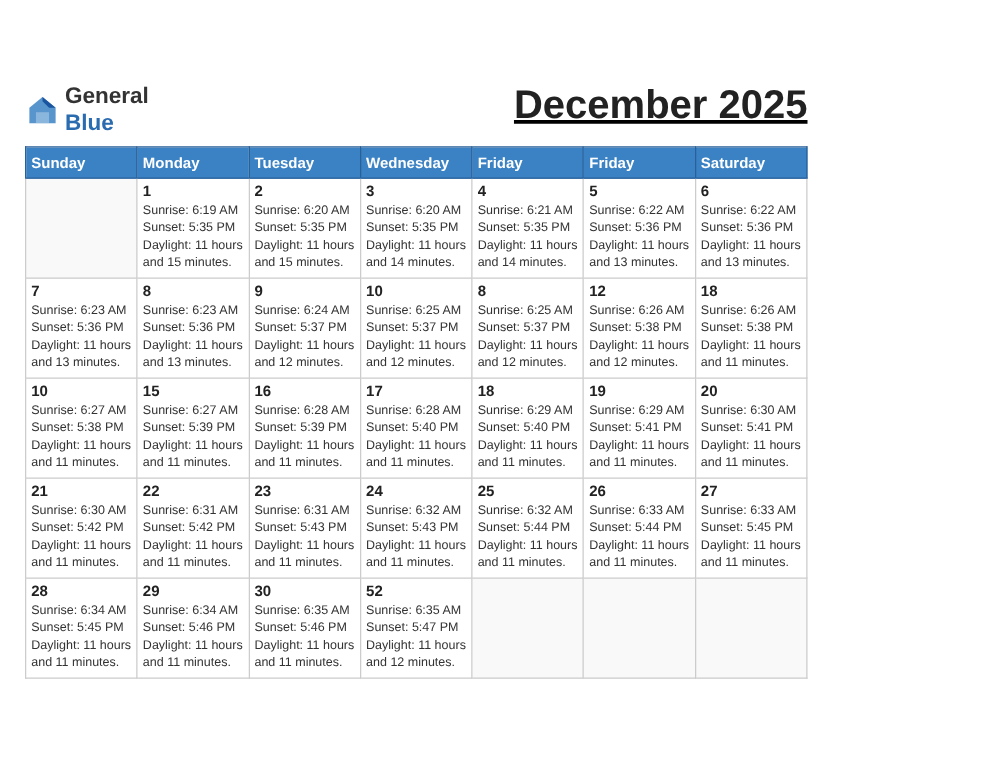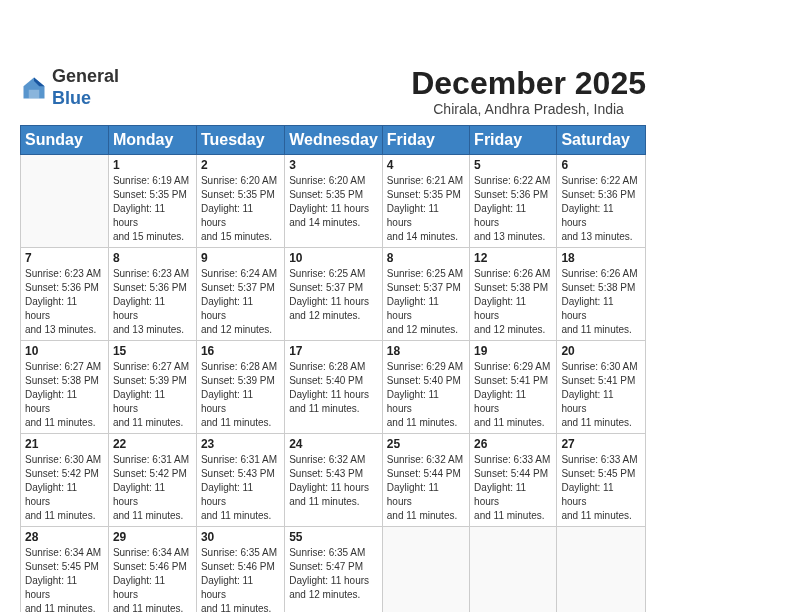--- a/index.html
+++ b/index.html
@@ -33,21 +33,22 @@
       line-height: 1.2;
     }
     .logo-general { color: #333; }
     .logo-blue { color: #2b6cb0; }
     .logo-icon {
       width: 28px;
       height: 28px;
       margin-right: 4px;
     }
     .title-block {
-      text-align: center;
+      text-align: right;
+      text-decoration: underline;
     }
     .month-title {
       font-size: 32px;
       font-weight: bold;
       color: #222;
       line-height: 1.1;
     }
     .location {
       font-size: 14px;
       color: #444;
@@ -55,21 +56,21 @@
     .calendar {
       width: 100%;
       border-collapse: collapse;
       font-size: 10.5px;
     }
     .calendar th {
       background: #3b82c4;
       color: #fff;
       padding: 5px 4px;
       text-align: left;
-      font-size: 16px;
+      font-size: 12px;
       font-weight: bold;
       border: 1px solid #2a6099;
     }
     .calendar td {
       border: 1px solid #ccc;
       padding: 3px 4px;
       vertical-align: top;
       width: calc(100% / 7);
       height: 80px;
     }
@@ -100,21 +101,20 @@
         <polygon points="16,4 28,14 22,14 16,8" fill="#1a56a0"></polygon>
         <rect x="10" y="18" width="12" height="10" fill="#fff" opacity="0.3"></rect>
       </svg>
       <div class="logo-text">
         <span class="logo-general">General</span><br>
         <span class="logo-blue">Blue</span>
       </div>
     </div>
     <div class="title-block">
       <div class="month-title">December 2025</div>
-      <div class="location">Chirala, Andhra Pradesh, India</div>
     </div>
   </div>
 
   <table class="calendar">
     <thead>
       <tr>
         <th>Sunday</th>
         <th>Monday</th>
         <th>Tuesday</th>
         <th>Wednesday</th>
@@ -338,21 +338,21 @@
 and 11 minutes.</div>
           </td>
           <td>
             <span class="day-number">30</span>
             <div class="day-info" style="white-space: pre-line;">Sunrise: 6:35 AM
 Sunset: 5:46 PM
 Daylight: 11 hours
 and 11 minutes.</div>
           </td>
           <td>
-            <span class="day-number">55</span>
+            <span class="day-number">52</span>
             <div class="day-info" style="white-space: pre-line;">Sunrise: 6:35 AM
 Sunset: 5:47 PM
 Daylight: 11 hours
 and 12 minutes.</div>
           </td>
           <td class="empty-cell"></td>
           <td class="empty-cell"></td>
           <td class="empty-cell"></td>
         </tr>
       </tbody>

